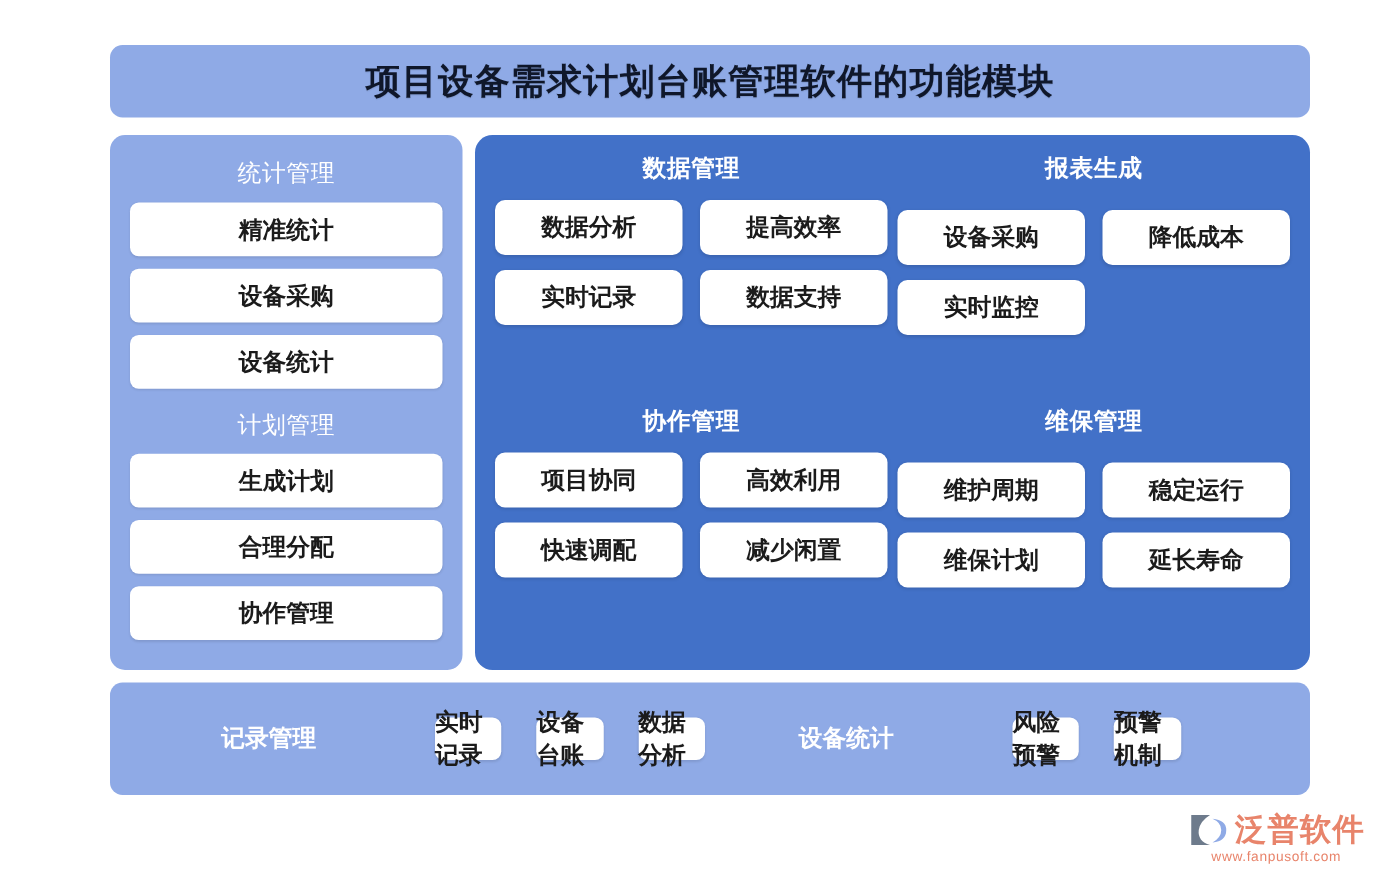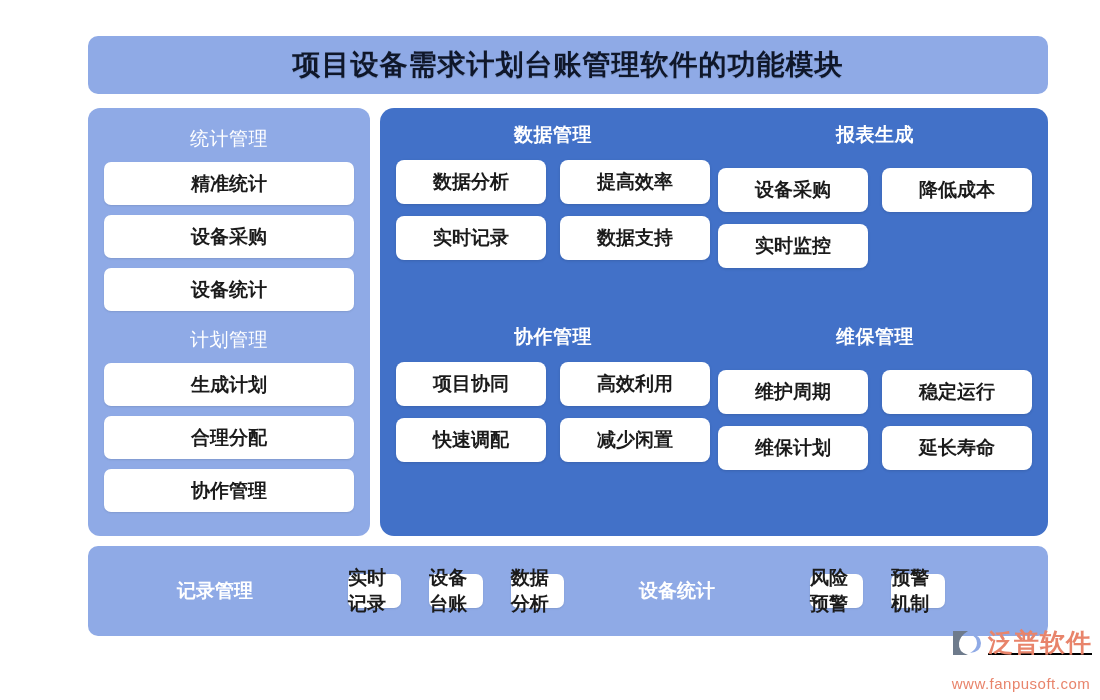--- a/index.html
+++ b/index.html
@@ -136,33 +136,33 @@
     font-weight: bold;
     box-shadow: 0 1px 2px rgba(0,0,0,.10);
   }
 
   
   .logo {
     position: absolute;
     right: 8px; bottom: 8px;
     display: flex; flex-direction: column; align-items: center;
   }
-  .logo-top { display: flex; align-items: center; gap: 4px; text-decoration: underline; }
+  .logo-top { display: flex; align-items: center; gap: 4px; }
   .logo-mark { width: 34px; height: 30px; }
   .logo-name {
     color: #E8846B;
     font-size: 25px;
     font-weight: bold;
     letter-spacing: 1px;
   }
   .logo-url {
     color: #E8846B;
-    font-size: 15px;
+    font-size: 11px;
     letter-spacing: .5px;
-    margin-top: 16px;
+    margin-top: 0;
   }
 </style>
 </head>
 <body>
 
 <div id="root">
 
   <div class="header">
     <div class="header-title">项目设备需求计划台账管理软件的功能模块</div>
   </div>

